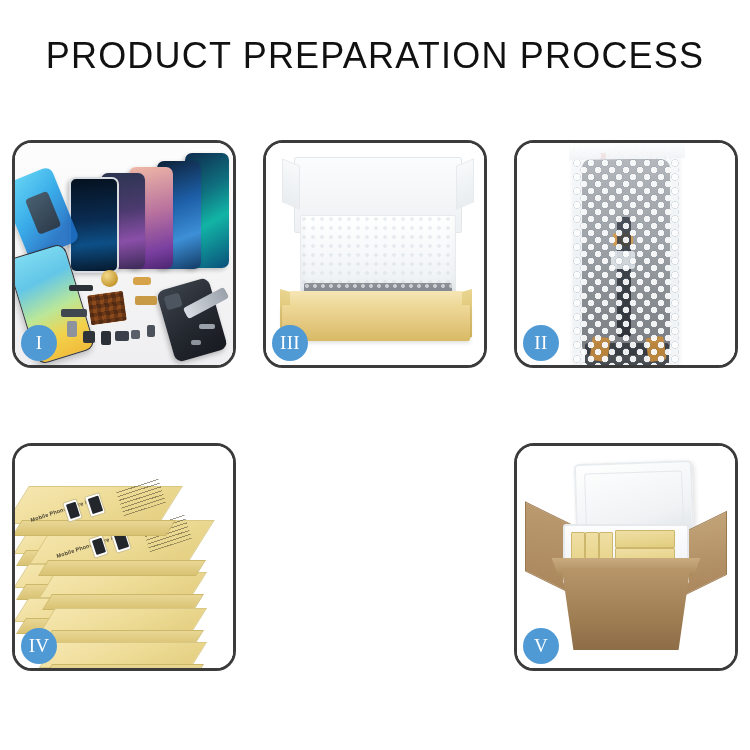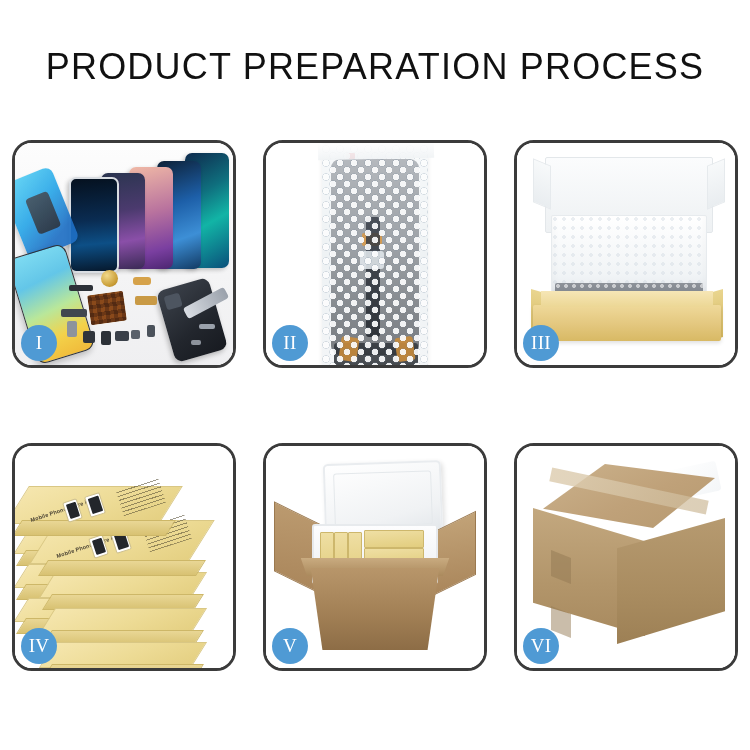--- a/index.html
+++ b/index.html
@@ -10,21 +10,21 @@
     font-family:"Liberation Sans","DejaVu Sans",sans-serif;
     overflow:hidden;
     position:relative;
   }
   .page{width:750px;height:750px;position:relative;}
 
   
   .header{position:absolute;left:0;top:0;width:750px;text-align:center;}
   .title{
     font-size:36px;letter-spacing:1.2px;font-weight:400;
-    color:#111111;margin:16px;padding-top:32px;line-height:1.05;
+    color:#111111;margin:5px;padding-top:32px;line-height:1.05;
     white-space:nowrap;font-family:"Liberation Sans","DejaVu Sans",sans-serif;
   }
   .subtitle{
     font-size:15.5px;color:#1a1a1a;margin:0;padding-top:11px;
     letter-spacing:.1px;white-space:nowrap;font-weight:400;
   }
 
   
   .grid{position:absolute;left:12px;top:140px;width:726px;}
   .row{display:flex;justify-content:space-between;}
@@ -294,54 +294,54 @@
           <div class="sm j"></div>
           <div class="sm k"></div>
           <div class="sm l"></div>
           <div class="tool"></div>
         </div>
         <div class="badge">I</div>
       </div>
 
       <div class="panel">
         <div class="panel-inner">
+          <div class="p3bg"></div>
+          <div class="tray">
+            <div class="lidback"></div>
+            <div class="foam"></div>
+            <div class="grayfill"></div>
+            <div class="traylipL"></div>
+            <div class="traylipR"></div>
+            <div class="traybody"></div>
+          </div>
+        </div>
+        <div class="badge">III</div>
+      </div>
+
+      <div class="panel">
+        <div class="panel-inner">
           <div class="p2bg"></div>
           <div class="bagwrap">
             <div class="bagfilm"></div>
             <div class="screenpart"></div>
             <div class="reddot"></div>
             <div class="tapeo"></div>
             <div class="flex"></div>
             <div class="flex2"></div>
             <div class="botbar"></div>
             <div class="conn l"></div>
             <div class="conn r"></div>
             <div class="bubbles2"></div>
             <div class="bubbles"></div>
             <div class="bagtop"></div>
           </div>
         </div>
         <div class="badge">II</div>
       </div>
 
-      <div class="panel">
-        <div class="panel-inner">
-          <div class="p3bg"></div>
-          <div class="tray">
-            <div class="lidback"></div>
-            <div class="foam"></div>
-            <div class="grayfill"></div>
-            <div class="traylipL"></div>
-            <div class="traylipR"></div>
-            <div class="traybody"></div>
-          </div>
-        </div>
-        <div class="badge">III</div>
-      </div>
-
     </div>
 
     <div class="row r2">
 
       <div class="panel">
         <div class="panel-inner">
           <div class="p4bg"></div>
           <div class="stack">
 
             <div class="sbox" style="left:2px;top:70px;width:108px;height:22px;">
@@ -415,31 +415,16 @@
               <div class="ybox" style="left:50px;top:22px;width:58px;height:16px;"></div>
               <div class="ybox" style="left:50px;top:40px;width:58px;height:12px;"></div>
             </div>
             <div class="cartonRim"></div>
             <div class="cartonBody"></div>
           </div>
         </div>
         <div class="badge">V</div>
       </div>
 
-      <div class="panel">
-        <div class="panel-inner">
-          <div class="p6bg"></div>
-          <div class="bigbox">
-            <div class="bb-wrap"></div>
-            <div class="bb-top"></div>
-            <div class="bb-left"></div>
-            <div class="bb-right"></div>
-            <div class="bb-seam"></div>
-            <div class="bb-tape1"></div>
-            <div class="bb-tape2"></div>
-          </div>
-        </div>
-        <div class="badge">VI</div>
-      </div>
 
     </div>
   </div>
 </div>
 
 </body></html>

